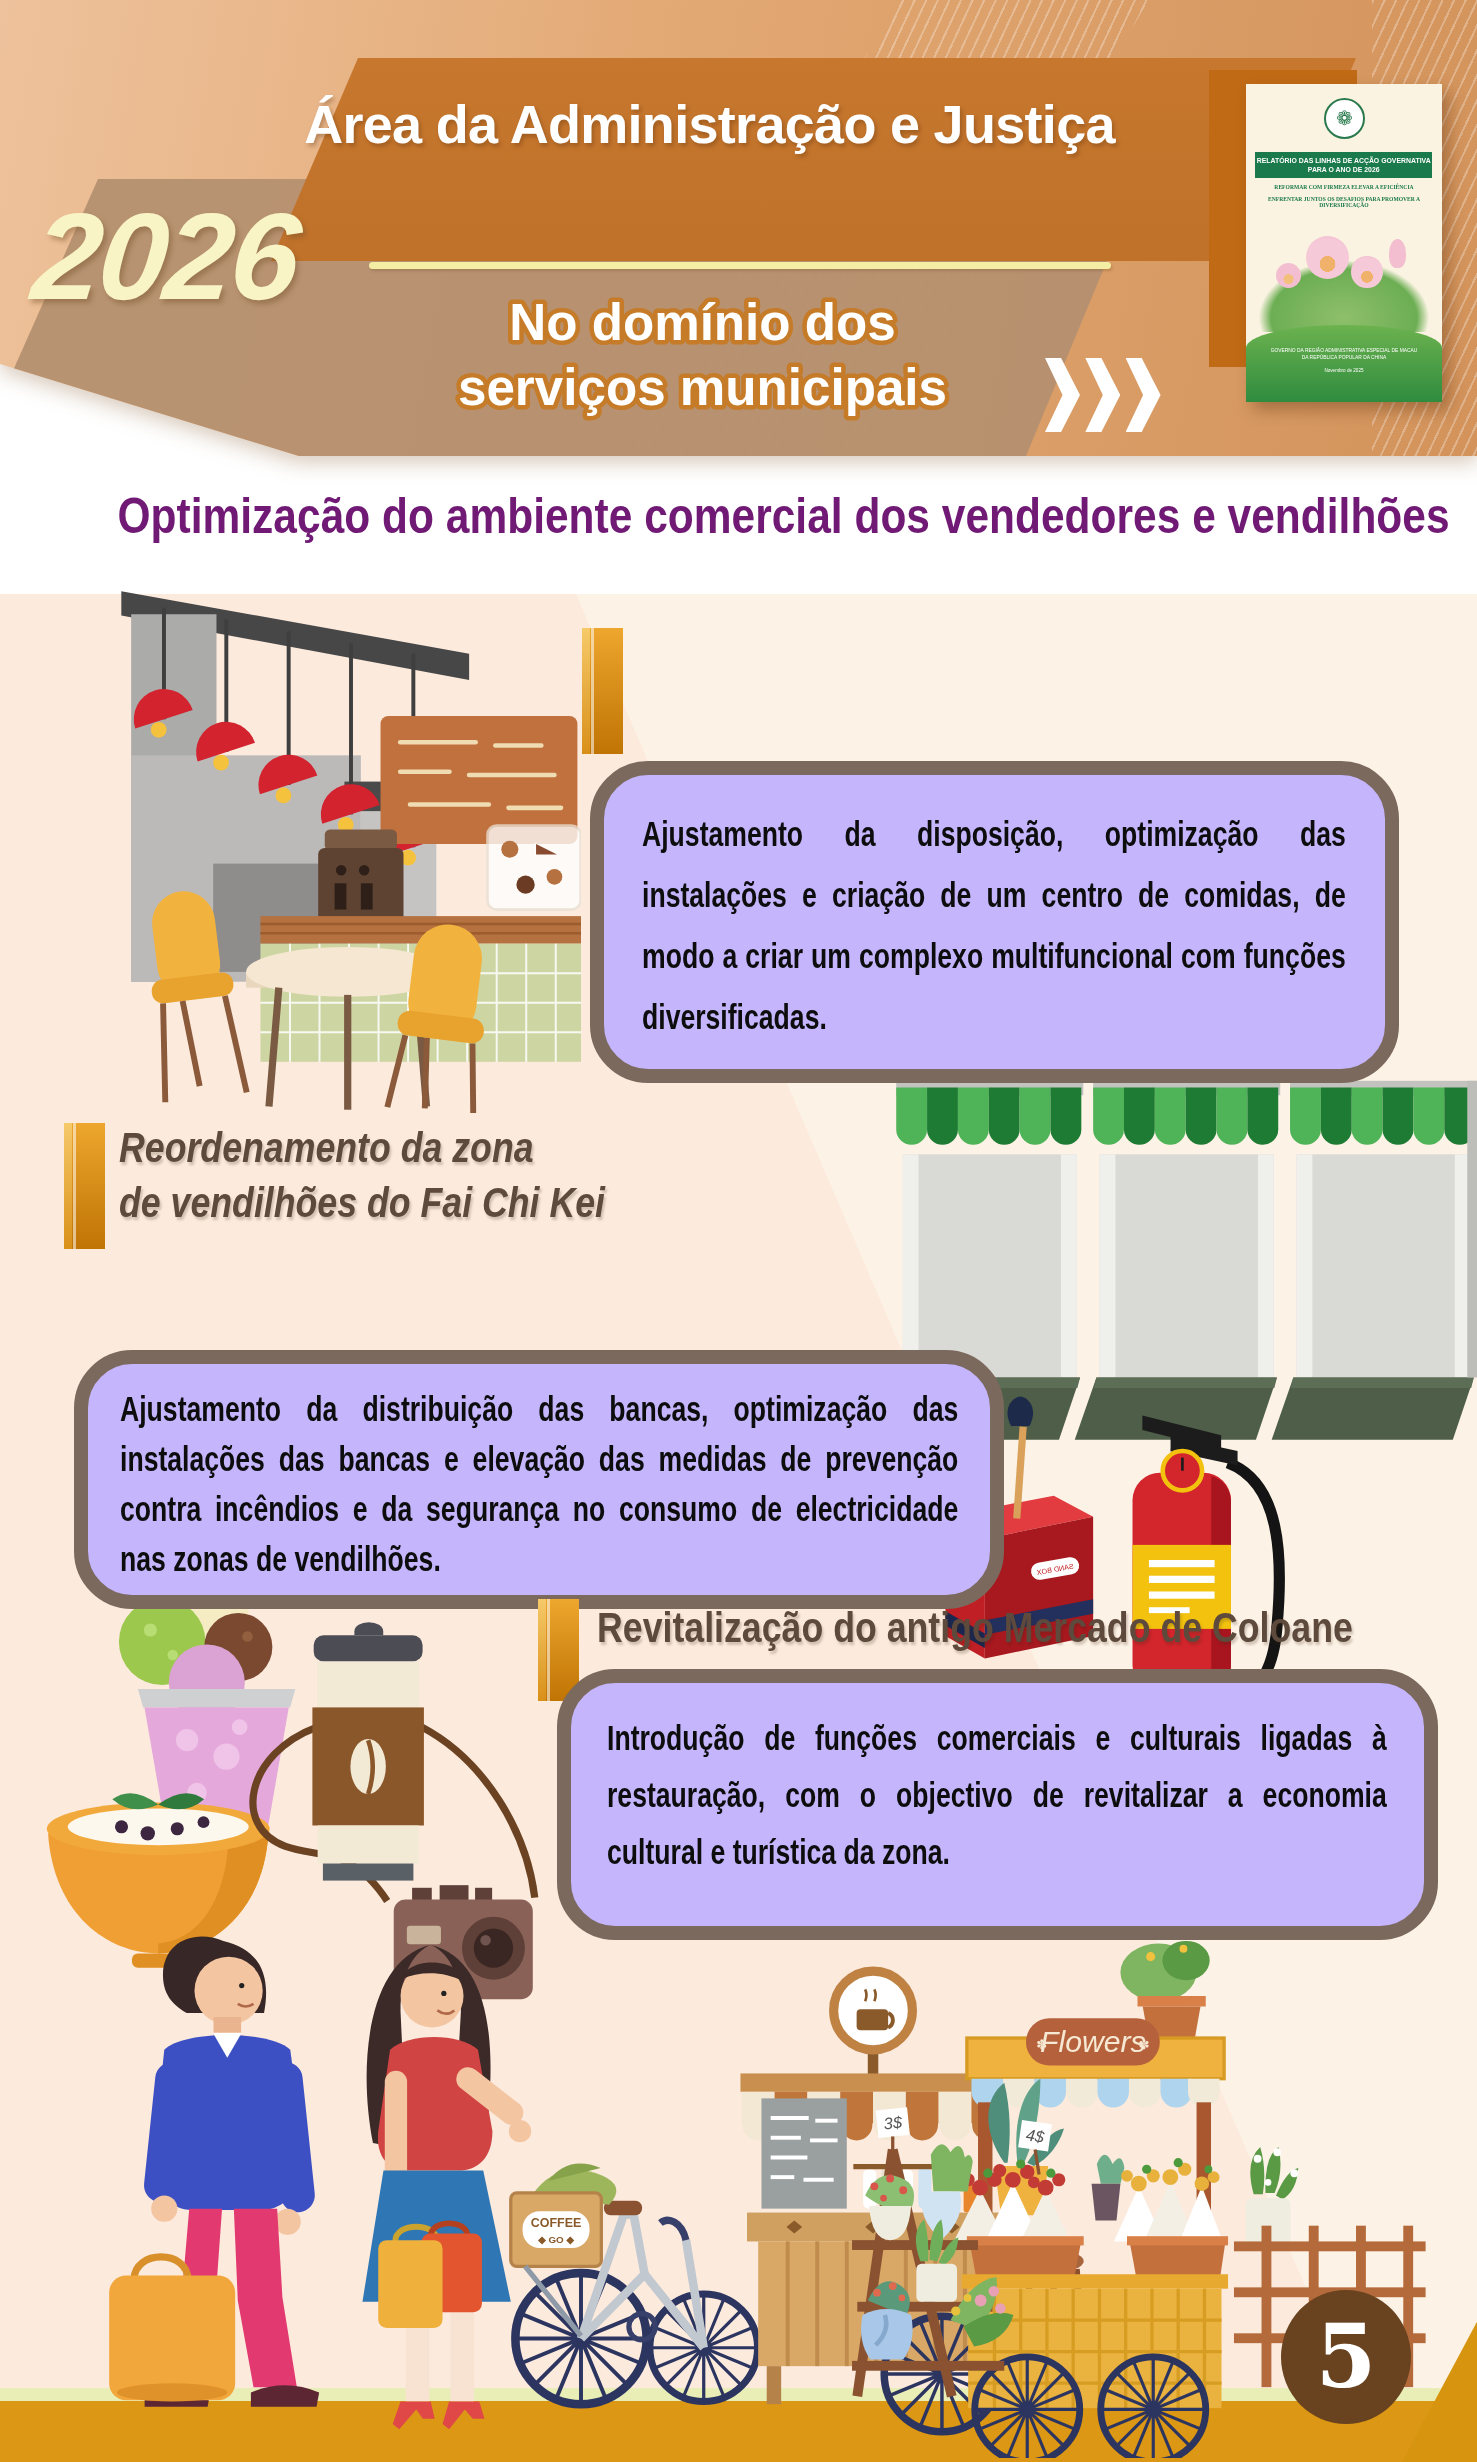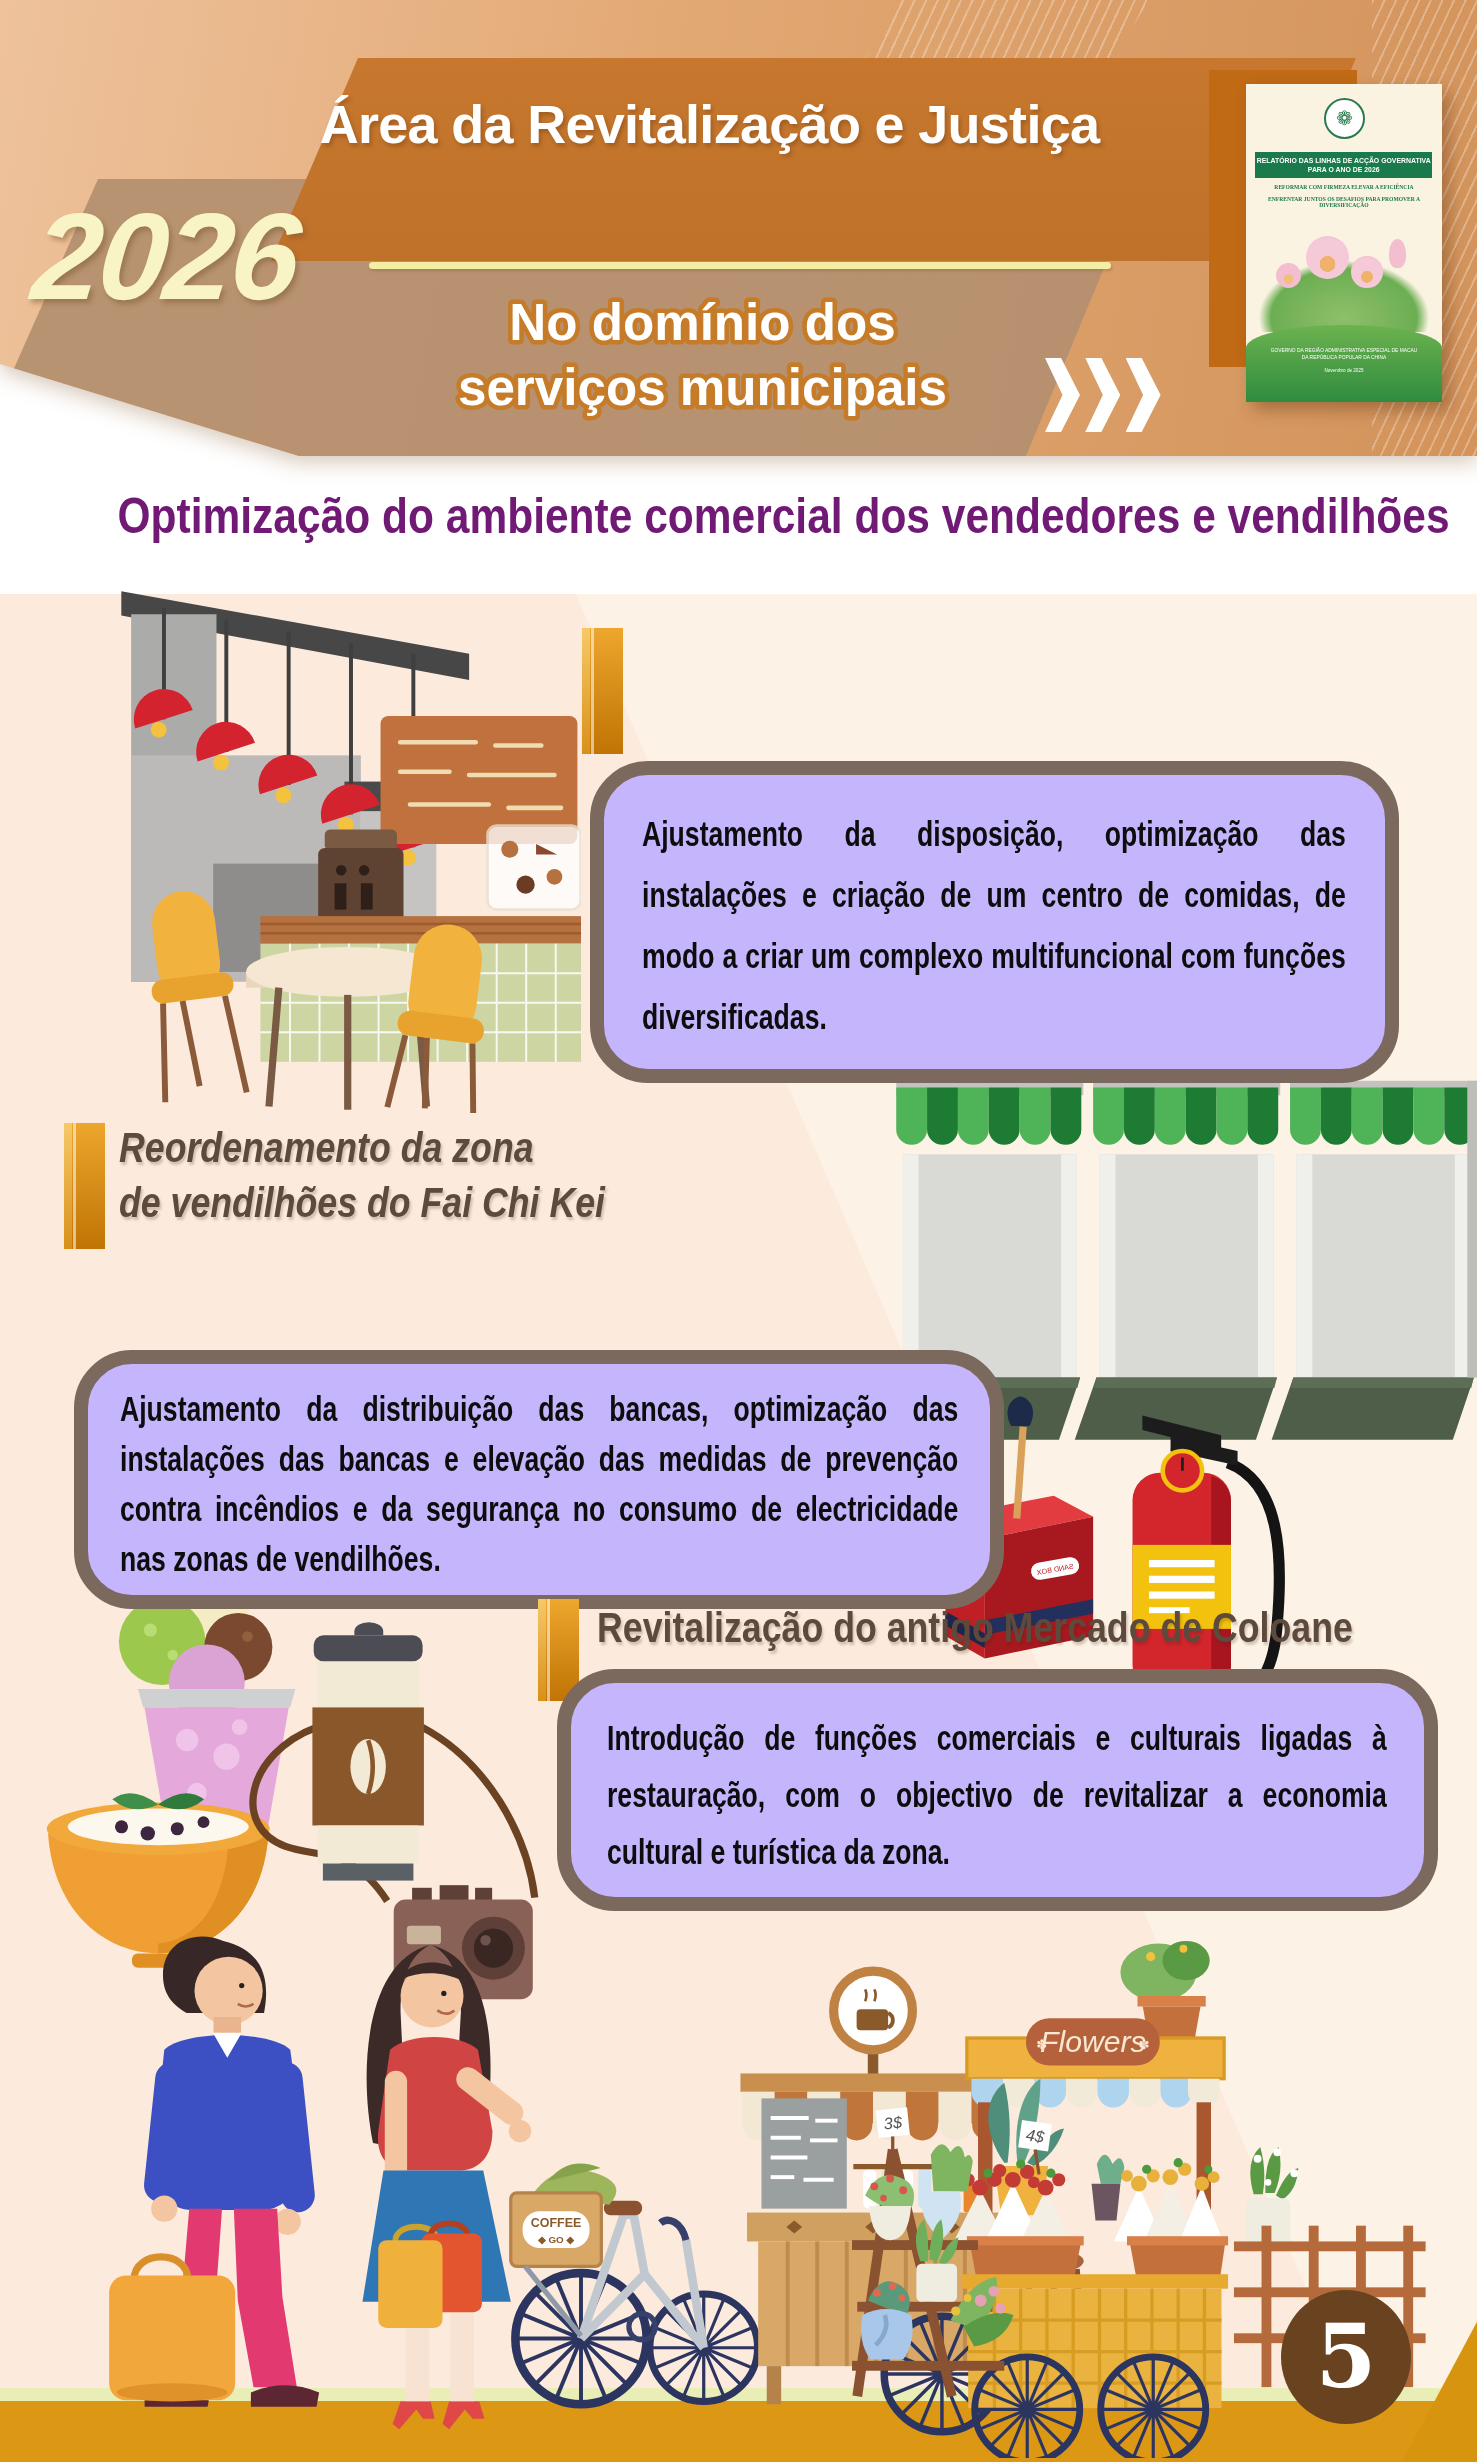--- a/index.html
+++ b/index.html
@@ -79,21 +79,21 @@
   <div class="ground-line"></div>
   <div class="ground"></div>
   <div class="amber"></div>
 
   <div class="hero-wrap">
     <div class="hero">
       <div class="stripes" style="left:624px;width:525px;clip-path:polygon(276px 0,525px 0,249px 456px,0 456px);"></div>
       <div class="stripes" style="left:1372px;width:106px;"></div>
       <div class="taupe"></div>
       <div class="title-shape"></div>
-      <div class="hero-title">Área da Revitalização e Justiça</div>
+      <div class="hero-title">Área da Administração e Justiça</div>
       <div class="year">2026</div>
       <div class="yline"></div>
 
       <svg class="abs" style="left:407px;top:282px;" width="591" height="164" viewBox="0 0 900 250">
         <g font-weight="bold" font-size="78" text-anchor="middle" stroke="#c57b28" stroke-width="14" stroke-linejoin="round" paint-order="stroke" fill="#ffffff">
           <text x="450" y="88">No domínio dos</text>
           <text x="450" y="188">serviços municipais</text>
         </g>
       </svg>
       <div class="abs" style="left:1045px;top:358px;">
@@ -736,21 +736,21 @@
     <div><span class="condL">de vendilhões do Fai Chi Kei</span></div>
   </div>
   <div class="box" style="left:74px;top:1350px;width:930px;height:259px;padding:19.7px 31.5px 13px;">
     <div class="boxtext" style="width:1103px;line-height:50px;">Ajustamento da distribuição das bancas, optimização das instalações das bancas e elevação das medidas de prevenção contra incêndios e da segurança no consumo de electricidade nas zonas de vendilhões.</div>
   </div>
 
   <div class="marker" style="left:538px;top:1599px;height:102px;"></div>
   <div class="sec-head" style="left:597px;top:1600px;">
     <div><span class="condL">Revitalização do antigo Mercado de Coloane</span></div>
   </div>
-  <div class="box" style="left:557px;top:1669px;width:881px;height:242px;padding:26px 36px 17px;">
+  <div class="box" style="left:557px;top:1669px;width:881px;height:271px;padding:26px 36px 17px;">
     <div class="boxtext" style="width:1026px;line-height:57px;transform:scaleX(.76);">Introdução de funções comerciais e culturais ligadas à restauração, com o objectivo de revitalizar a economia cultural e turística da zona.</div>
   </div>
 
   <div class="pnum">
     <span>5</span>
   </div>
 
 </div>
 
 

